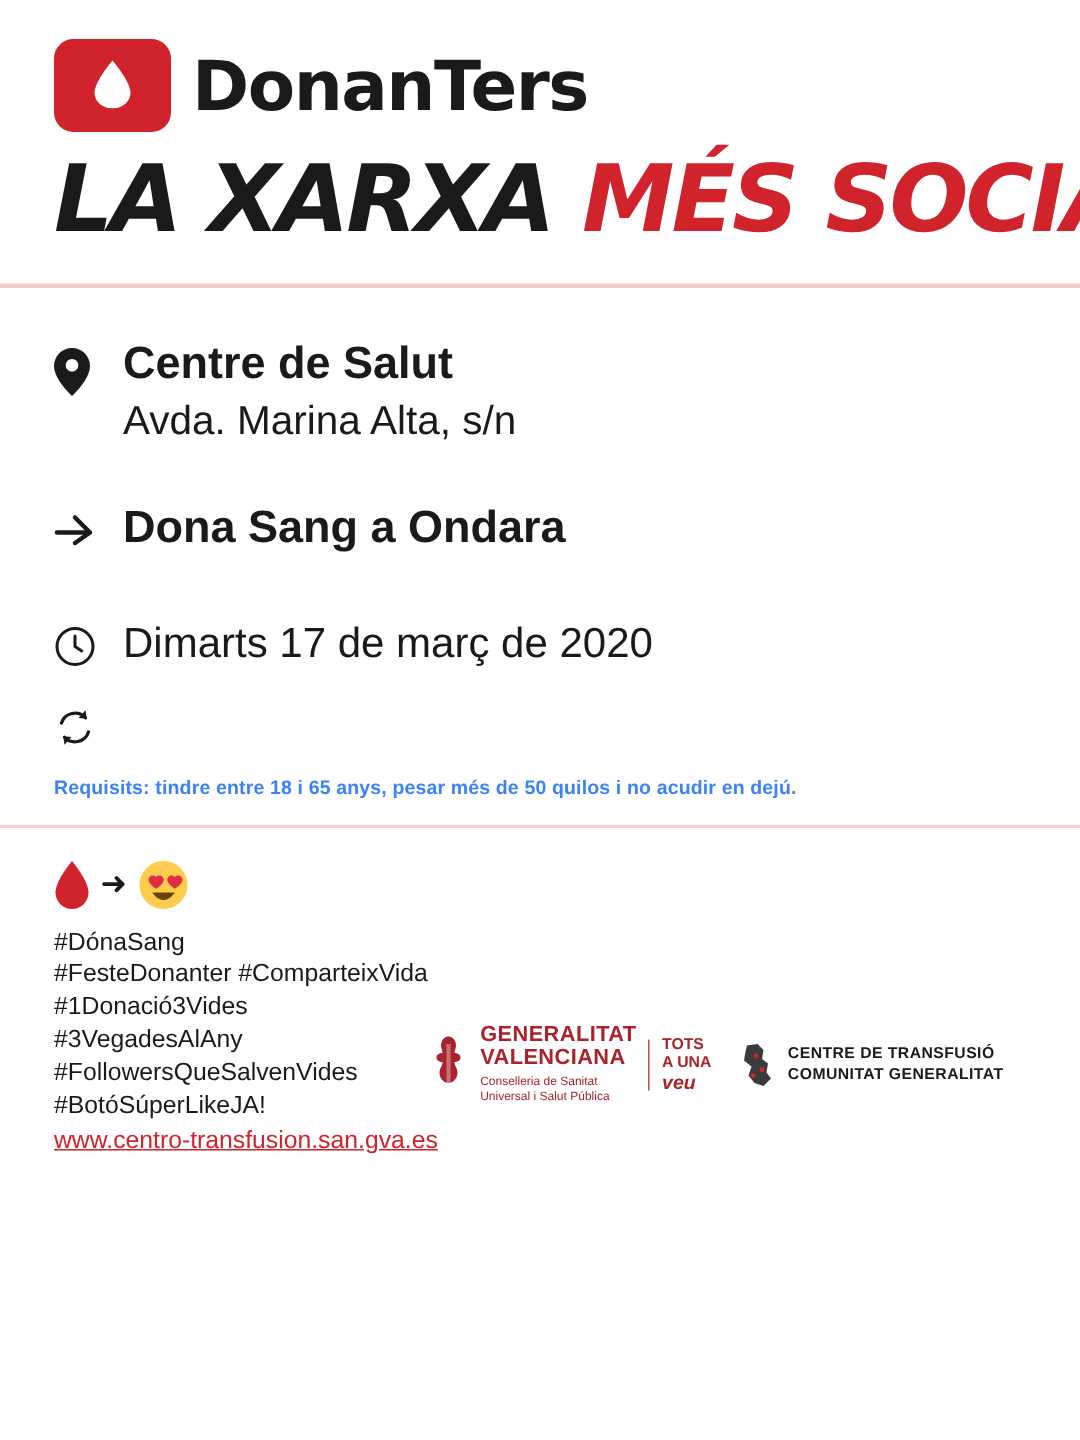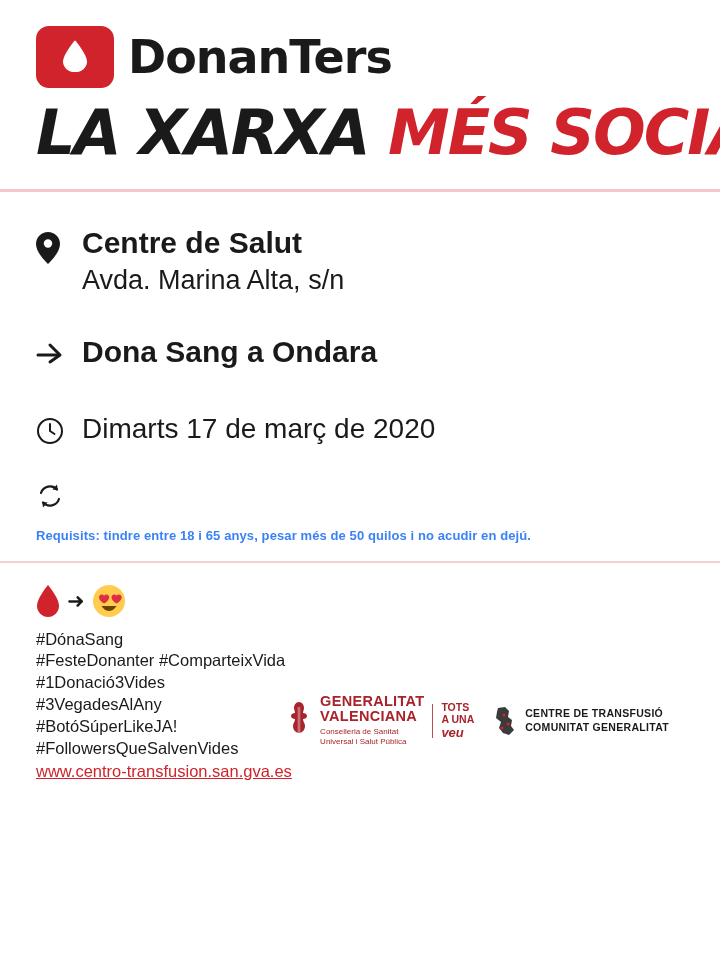--- a/index.html
+++ b/index.html
@@ -111,21 +111,21 @@
     margin-top: 4px;
   }
   .plain-line {
     font-size: 28px;
     font-weight: normal;
     color: #1a1a1a;
     line-height: 1.3;
   }
   .row.event { margin-bottom: 42px; }
   .row.place { margin-bottom: 38px; }
-  .row.time  { margin-bottom: 28px; }
+  .row.time  { margin-bottom: 17px; }
   .row.repeat { margin-bottom: 18px; }
 
   .requirements {
     margin: 14px 36px 0 36px;
     font-size: 13px;
     font-weight: bold;
     color: #3b82f6;
     letter-spacing: 0.1px;
   }
 
@@ -352,22 +352,22 @@
         <path d="M8.5 13.5 c0-1.6 1.3-2.9 2.9-2.9 0.9 0 1.7 0.4 2.2 1.1 0.5-0.7 1.3-1.1 2.2-1.1 1.6 0 2.9 1.3 2.9 2.9 0 3-5.1 6-5.1 6 s-5.1-3-5.1-6 z" fill="#dd2e44" transform="translate(11,0)"></path>
         <path d="M9.5 22 c0 0 3 5 7.5 5 c4.5 0 7.5-5 7.5-5 z" fill="#664500"></path>
       </svg>
     </div>
 
     <div class="tags">
       <span class="tag">#DónaSang</span>
       <span class="tag">#FesteDonanter #ComparteixVida</span>
       <span class="tag">#1Donació3Vides</span>
       <span class="tag">#3VegadesAlAny</span>
+      <span class="tag">#FollowersQueSalvenVides</span>
       <span class="tag">#BotóSúperLikeJA!</span>
-      <span class="tag">#FollowersQueSalvenVides</span>
     </div>
 
     <a class="website" href="#">www.centro-transfusion.san.gva.es</a>
 
     <div class="logos">
 
       <div class="gva-logo">
         <svg class="gva-mark" viewBox="0 0 26 40">
           <path d="M13 1 C10 1 8 4 8 7 c0 2 1 3 1 5 c-2 0-4 1-4 3 c0 2 2 3 4 3 c0 3-2 4-2 7 c0 4 3 7 6 7 c3 0 6-3 6-7 c0-3-2-4-2-7 c2 0 4-1 4-3 c0-2-2-3-4-3 c0-2 1-3 1-5 c0-3-2-6-5-6 z" fill="#a8232b"></path>
           <rect x="11.6" y="6" width="2.8" height="30" fill="#ffffff" opacity="0.35"></rect>

